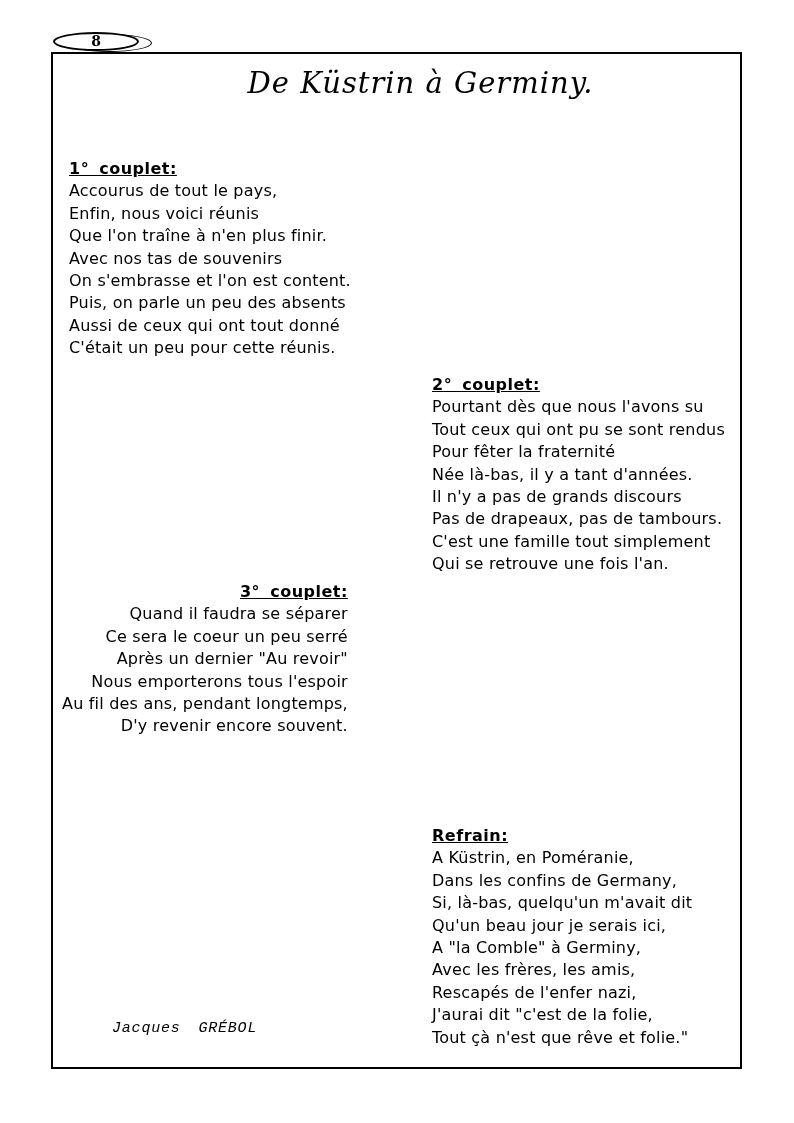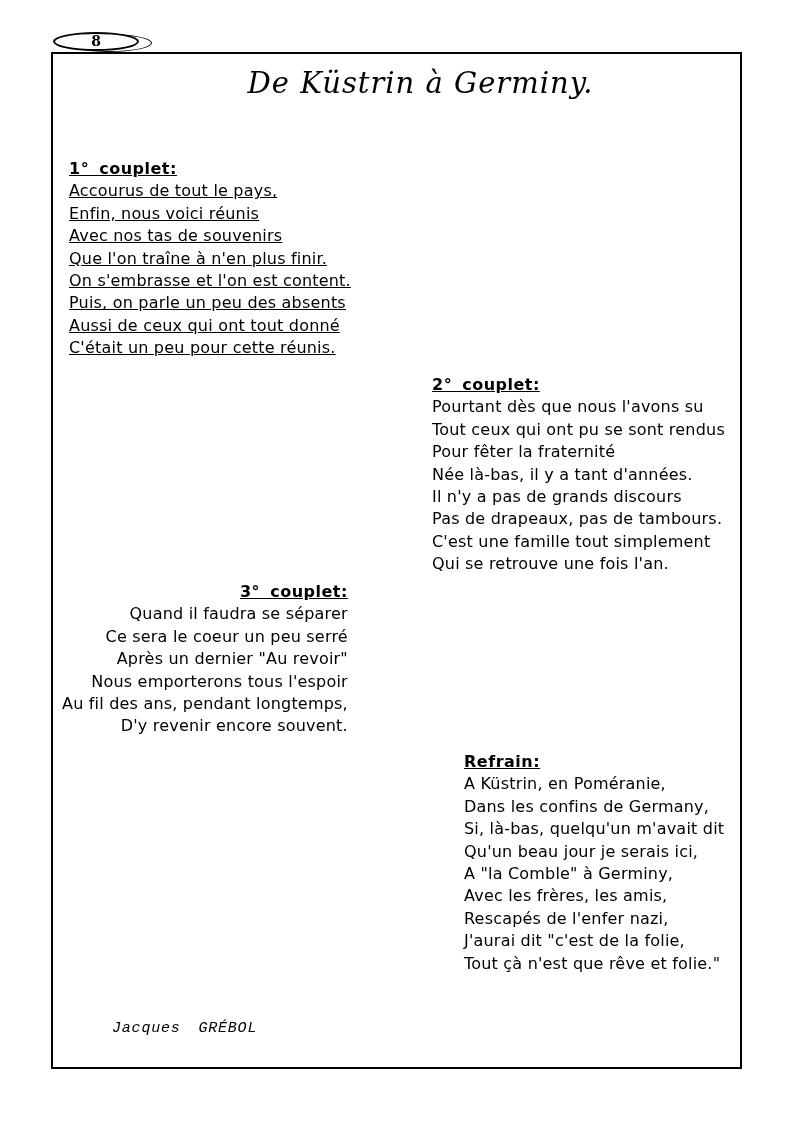--- a/index.html
+++ b/index.html
@@ -100,26 +100,26 @@
 
   <div class="oval-echo"></div>
   <div class="page-number-oval">
     <span>8</span>
   </div>
 
   <div class="frame"></div>
 
   <div class="title">De Küstrin à  Germiny.</div>
 
-  <section class="stanza" style="left:69px; top:158px;text-decoration:underline;">
+  <section class="stanza" style="left:69px; top:158px;">
     <div class="stanza-heading">1° couplet:</div>
     <div class="line">Accourus de tout le pays,</div>
     <div class="line">Enfin, nous voici réunis</div>
+    <div class="line">Que l'on traîne à n'en plus finir.</div>
     <div class="line">Avec nos tas de souvenirs</div>
-    <div class="line">Que l'on traîne à n'en plus finir.</div>
     <div class="line">On s'embrasse et l'on est content.</div>
     <div class="line">Puis, on parle un peu des absents</div>
     <div class="line">Aussi de ceux qui ont tout donné</div>
     <div class="line">C'était un peu pour cette réunis.</div>
   </section>
 
   <section class="stanza" style="left:432px; top:374px;">
     <div class="stanza-heading">2° couplet:</div>
     <div class="line">Pourtant dès que nous l'avons su</div>
     <div class="line">Tout ceux qui ont pu se sont rendus</div>
@@ -134,21 +134,21 @@
   <section class="stanza" style="left:62px; top:581px;text-align:right;">
     <div class="stanza-heading">3° couplet:</div>
     <div class="line">Quand il faudra se séparer</div>
     <div class="line">Ce sera le coeur un peu serré</div>
     <div class="line">Après un dernier "Au revoir"</div>
     <div class="line">Nous emporterons tous l'espoir</div>
     <div class="line">Au fil des ans, pendant longtemps,</div>
     <div class="line">D'y revenir encore souvent.</div>
   </section>
 
-  <section class="stanza" style="left:432px; top:751px;margin-left:32px;">
+  <section class="stanza" style="left:432px; top:825px;">
     <div class="stanza-heading">Refrain:</div>
     <div class="line">A Küstrin, en Poméranie,</div>
     <div class="line">Dans les confins de Germany,</div>
     <div class="line">Si, là-bas, quelqu'un m'avait dit</div>
     <div class="line">Qu'un beau jour je serais ici,</div>
     <div class="line">A "la Comble" à Germiny,</div>
     <div class="line">Avec les frères, les amis,</div>
     <div class="line">Rescapés de l'enfer nazi,</div>
     <div class="line">J'aurai dit "c'est de la folie,</div>
     <div class="line">Tout çà n'est que rêve et folie."</div>

